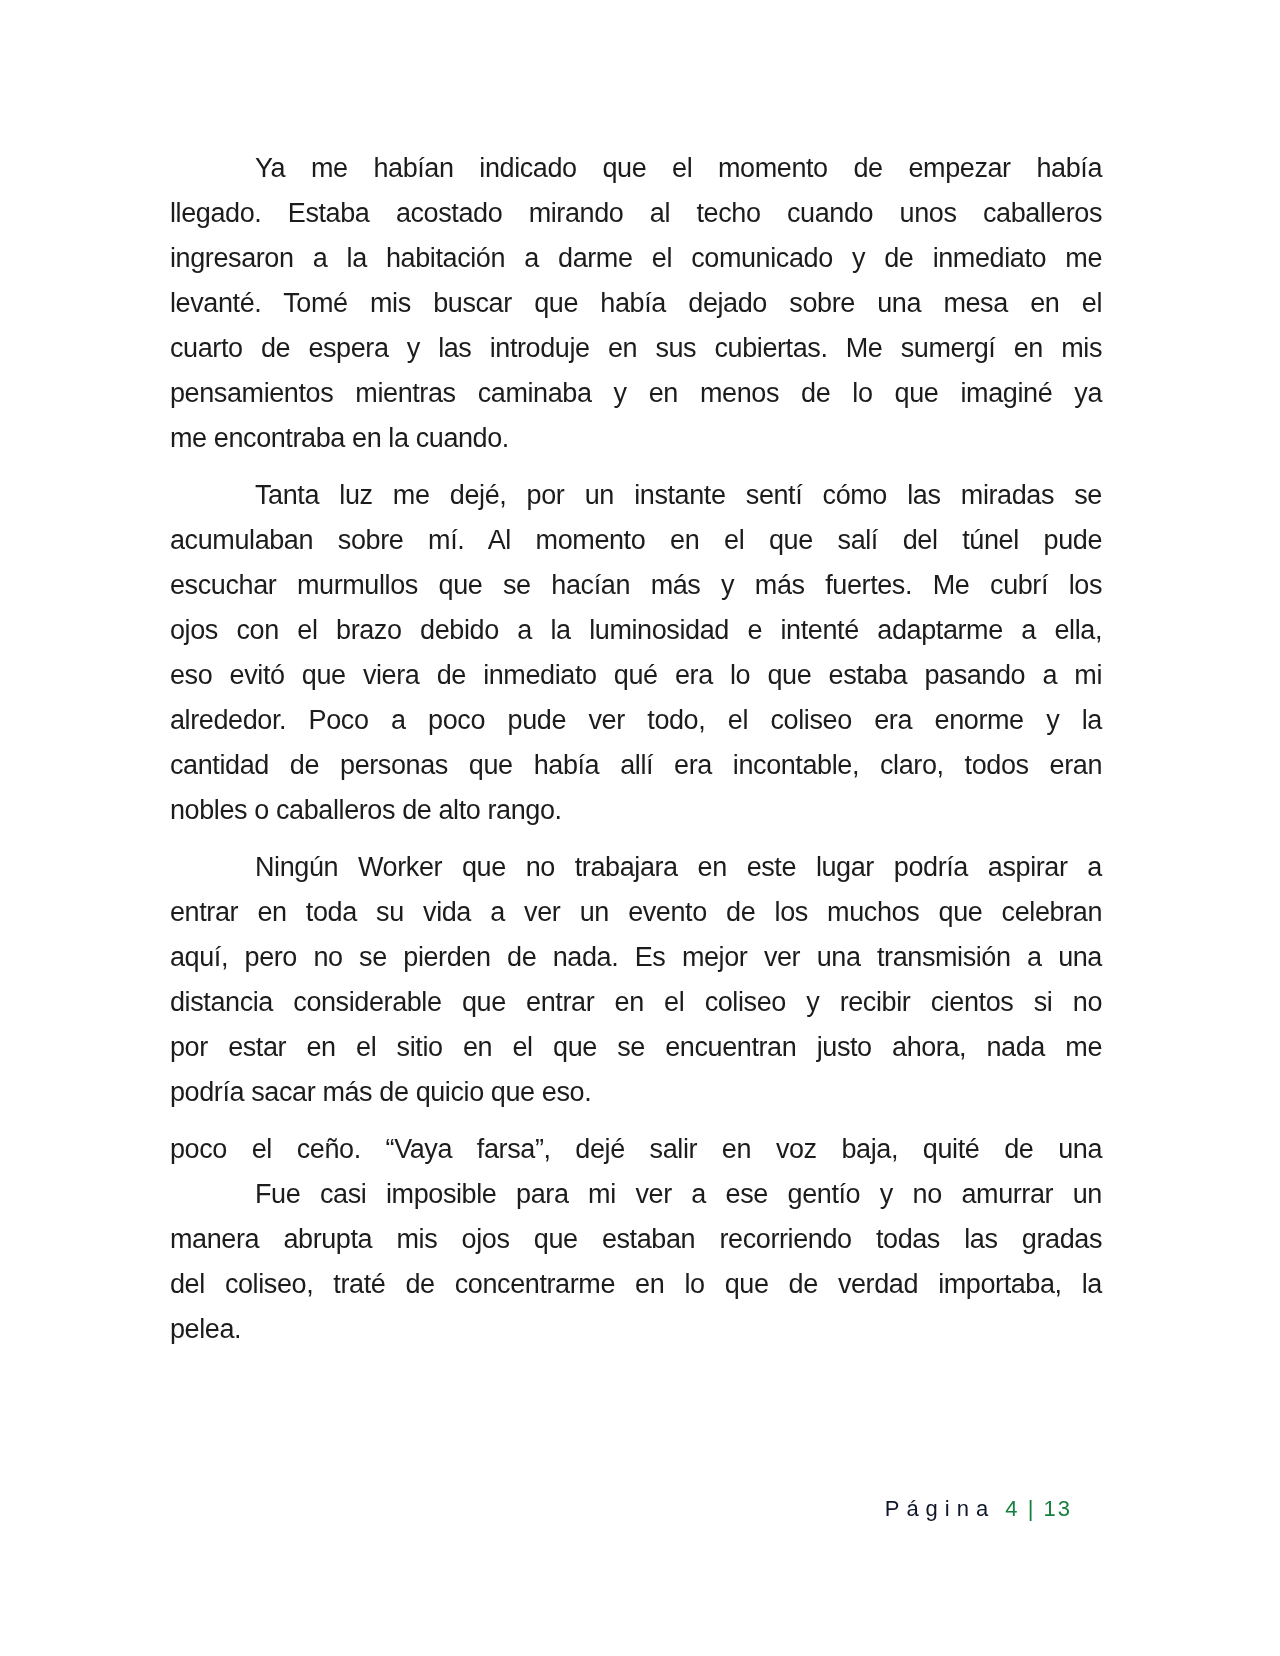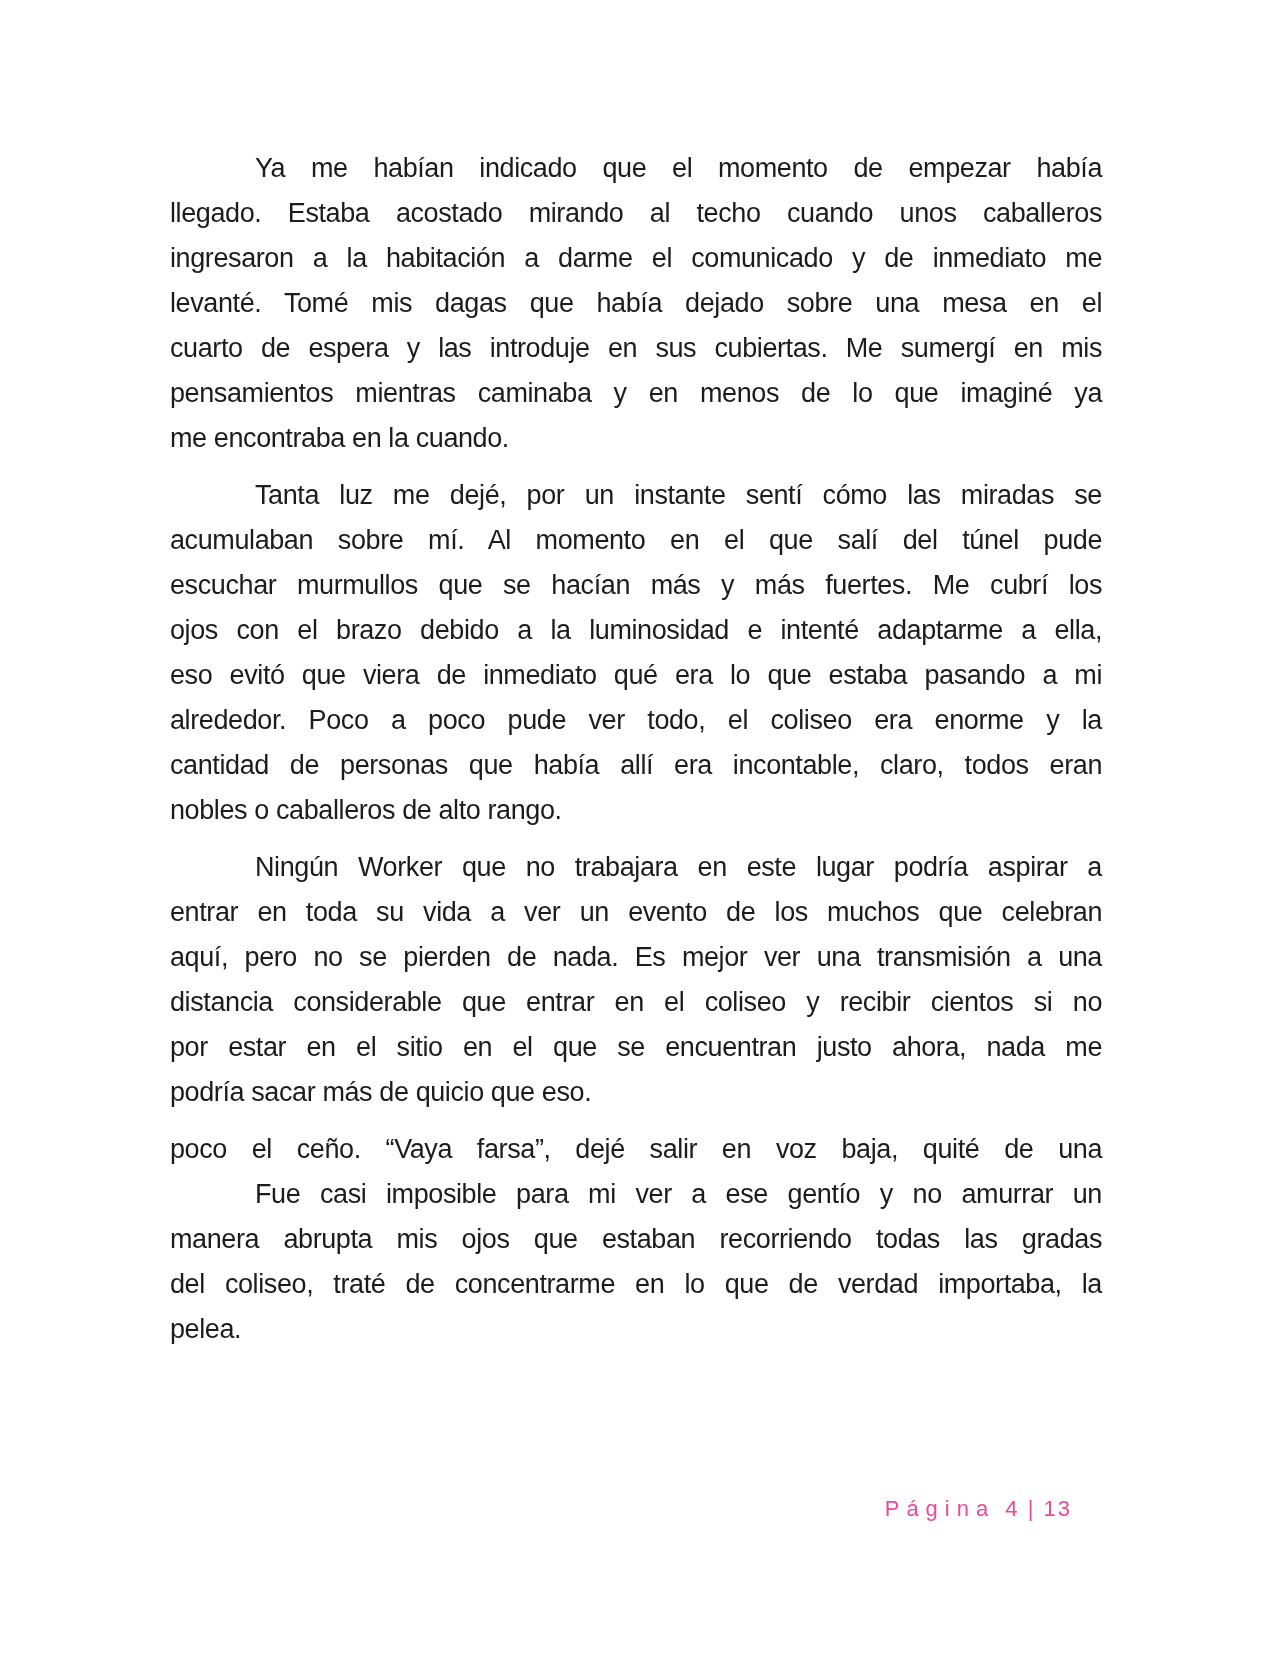--- a/index.html
+++ b/index.html
@@ -62,21 +62,21 @@
 </style>
 </head>
 <body style="background: rgb(255, 255, 255);">
 
 <div class="page">
   <div class="content" style="color: rgb(28, 28, 28);">
       <div class="paragraph">
         <div class="line first">Ya me habían indicado que el momento de empezar había</div>
         <div class="line">llegado. Estaba acostado mirando al techo cuando unos caballeros</div>
         <div class="line">ingresaron a la habitación a darme el comunicado y de inmediato me</div>
-        <div class="line">levanté. Tomé mis dagas que había dejado sobre una mesa en el</div>
+        <div class="line">levanté. Tomé mis buscar que había dejado sobre una mesa en el</div>
         <div class="line">cuarto de espera y las introduje en sus cubiertas. Me sumergí en mis</div>
         <div class="line">pensamientos mientras caminaba y en menos de lo que imaginé ya</div>
         <div class="line last">me encontraba en la cuando.</div>
       </div>
       <div class="paragraph">
         <div class="line first">Tanta luz me dejé, por un instante sentí cómo las miradas se</div>
         <div class="line">acumulaban sobre mí. Al momento en el que salí del túnel pude</div>
         <div class="line">escuchar murmullos que se hacían más y más fuertes. Me cubrí los</div>
         <div class="line">ojos con el brazo debido a la luminosidad e intenté adaptarme a ella,</div>
         <div class="line">eso evitó que viera de inmediato qué era lo que estaba pasando a mi</div>
@@ -94,16 +94,16 @@
       </div>
       <div class="paragraph">
         <div class="line">poco el ceño. “Vaya farsa”, dejé salir en voz baja, quité de una</div>
         <div class="line first">Fue casi imposible para mi ver a ese gentío y no amurrar un</div>
         <div class="line">manera abrupta mis ojos que estaban recorriendo todas las gradas</div>
         <div class="line">del coliseo, traté de concentrarme en lo que de verdad importaba, la</div>
         <div class="line last">pelea.</div>
       </div>
     </div>
   <div class="footer">
-    <span class="label" style="color: #ec4899;">Página</span>
-    <span class="nums" style="color: #ec4899;">4 | 13</span>
+    <span class="label" style="color: #0f172a;">Página</span>
+    <span class="nums" style="color: #15803d;">4 | 13</span>
   </div>
 </div>
 
 </body></html>

